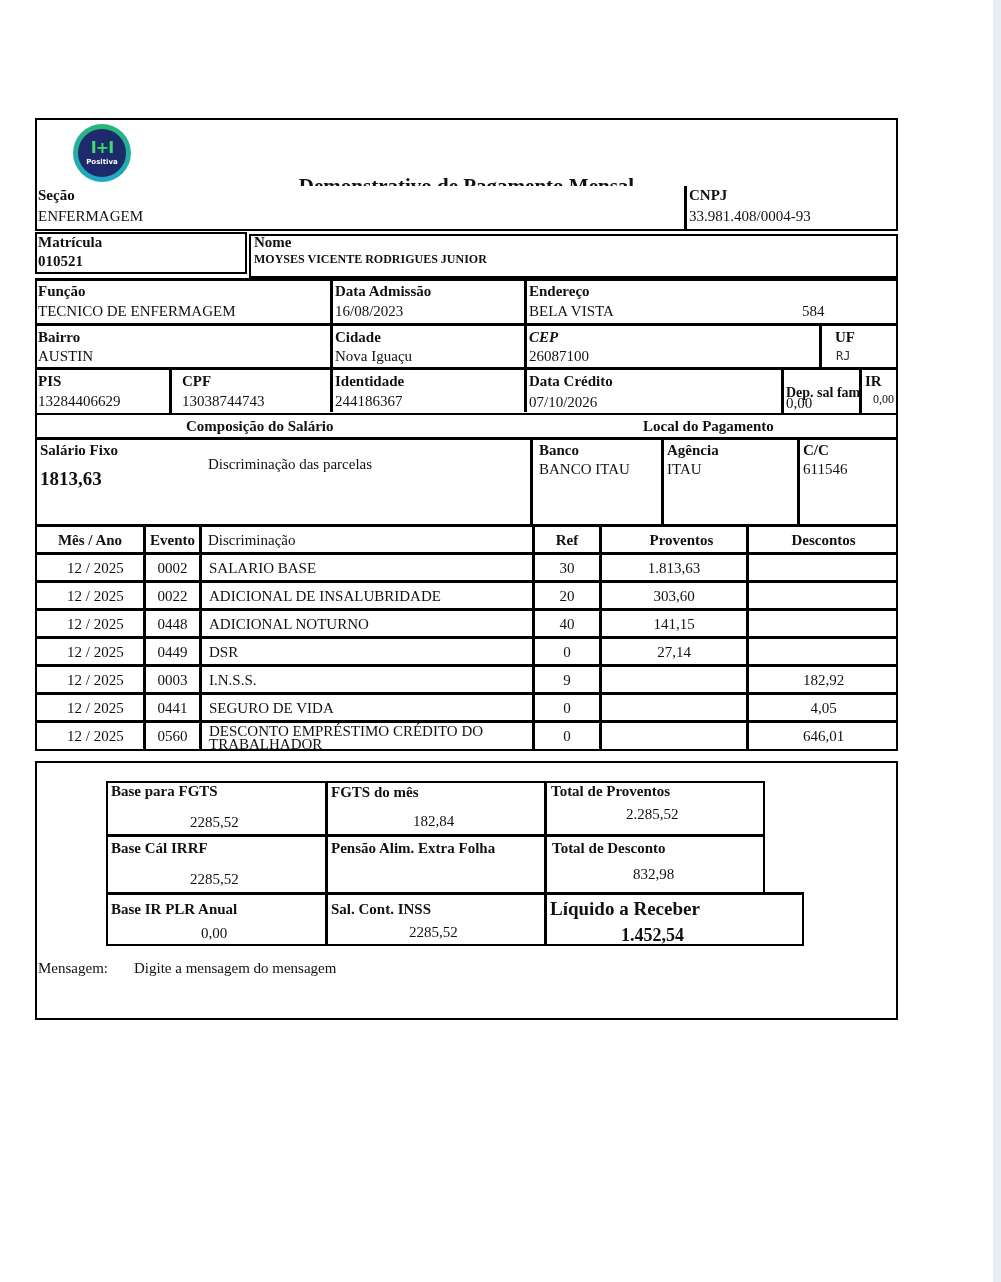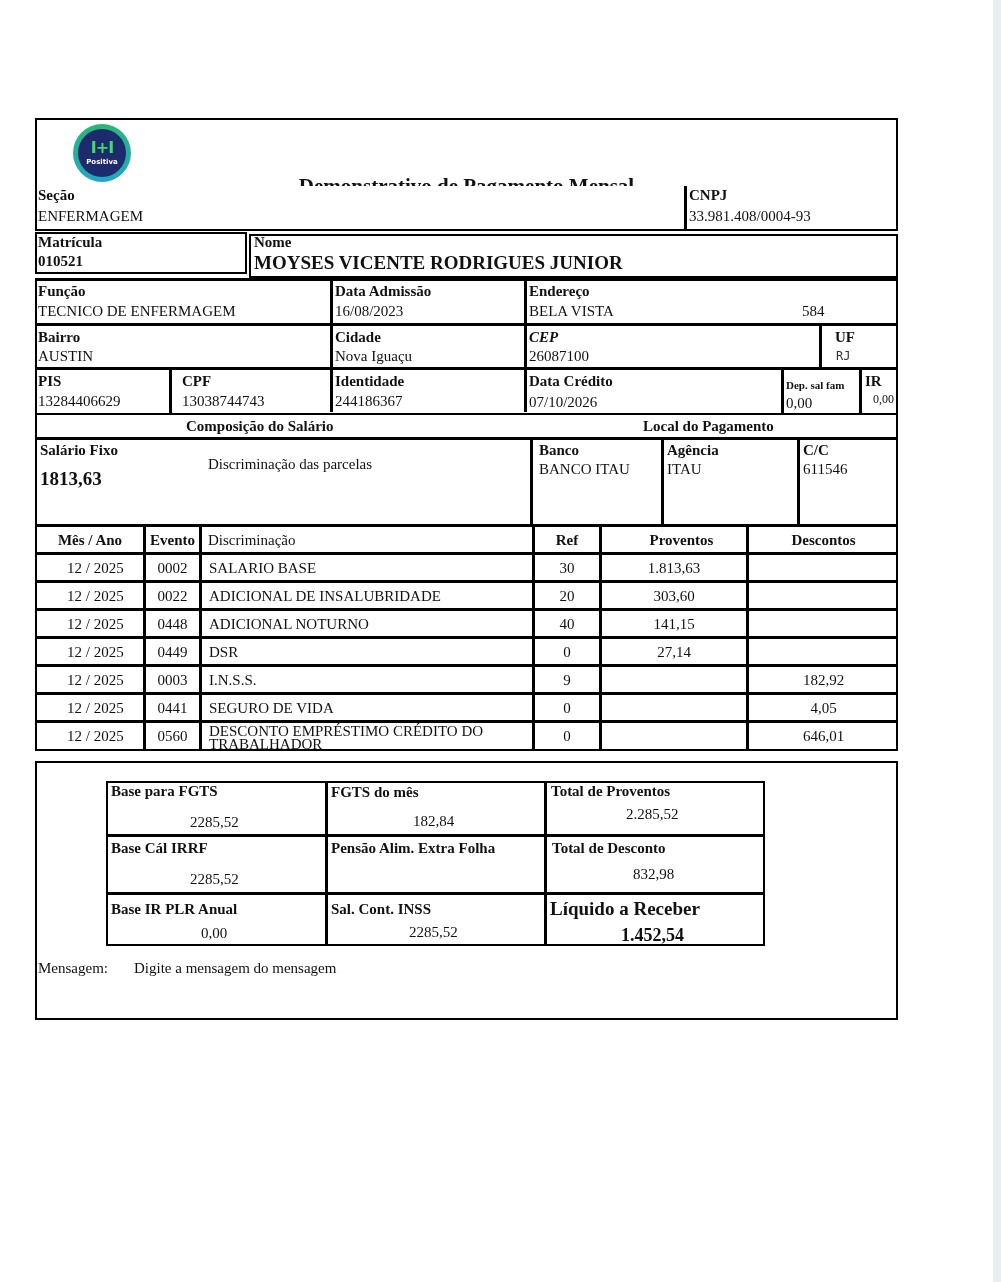--- a/index.html
+++ b/index.html
@@ -50,21 +50,21 @@
   <span class="lbl" style="left:652px; top:1px;">CNPJ</span>
   <span class="val" style="left:652px; top:22px;">33.981.408/0004-93</span>
 </div>
 
 <div class="box" style="left:35px; top:232px; width:212px; height:42px;">
   <span class="lbl" style="left:1px; top:0;">Matrícula</span>
   <span class="lbl" style="left:1px; top:19px;">010521</span>
 </div>
 <div class="box" style="left:249px; top:234px; width:649px; height:44px;">
   <span class="lbl" style="left:3px; top:-2px;">Nome</span>
-  <span class="lbl" style="left:3px; top:16px; font-size:19px;">MOYSES VICENTE RODRIGUES JUNIOR</span>
+  <span class="lbl" style="left:3px; top:16px; font-size:12px;">MOYSES VICENTE RODRIGUES JUNIOR</span>
 </div>
 
 <div class="box" style="left:35px; top:278px; width:863px; height:137px; border-top-width:3px;">
 
   <div class="hline" style="left:0; right:0; top:42px;"></div>
   <div class="hline" style="left:0; right:0; top:86px;"></div>
 
   <div class="vline" style="left:293px; top:0; height:131px;"></div>
   <div class="vline" style="left:487px; top:0; height:131px;"></div>
   <div class="vline" style="left:782px; top:44px; height:44px;"></div>
@@ -90,21 +90,21 @@
   <span class="val" style="left:799px; top:68px; font-family:'DejaVu Sans Mono', monospace; font-size:12px; color:#333;">RJ</span>
 
   <span class="lbl" style="left:1px; top:92px;">PIS</span>
   <span class="val" style="left:1px; top:112px;">13284406629</span>
   <span class="lbl" style="left:145px; top:92px;">CPF</span>
   <span class="val" style="left:145px; top:112px;">13038744743</span>
   <span class="lbl" style="left:298px; top:92px;">Identidade</span>
   <span class="val" style="left:298px; top:112px;">244186367</span>
   <span class="lbl" style="left:492px; top:92px;">Data Crédito</span>
   <span class="val" style="left:492px; top:113px;">07/10/2026</span>
-  <span class="lbl" style="left:749px; top:98px; font-size:11px;font-family:Liberation Serif, serif;">Dep. sal fam</span>
+  <span class="lbl" style="left:749px; top:104px; font-size:14px;font-family:Liberation Serif, serif;">Dep. sal fam</span>
   <span class="val" style="left:749px; top:114px;">0,00</span>
   <span class="lbl" style="left:828px; top:92px;">IR</span>
   <span class="val" style="left:836px; top:111px; font-size:12px;">0,00</span>
 </div>
 
 <div class="abs" style="left:35px; top:415px; width:863px; height:24px; border-left:2px solid #000; border-right:2px solid #000;">
   <span class="lbl" style="left:149px; top:3px;">Composição do Salário</span>
   <span class="lbl" style="left:606px; top:3px;">Local do Pagamento</span>
 </div>
 
@@ -231,20 +231,20 @@
   </div>
 
   <div class="sum-cell" style="left:69px; top:129px; width:221px; height:54px; border-top-width:3px;">
     <span class="lbl" style="left:3px; top:6px;">Base IR PLR Anual</span>
     <span class="val" style="left:93px; top:30px;">0,00</span>
   </div>
   <div class="sum-cell" style="left:288px; top:129px; width:221px; height:54px; border-top-width:3px; border-left-width:3px;">
     <span class="lbl" style="left:3px; top:6px;">Sal. Cont. INSS</span>
     <span class="val" style="left:81px; top:29px;">2285,52</span>
   </div>
-  <div class="sum-cell" style="left:507px; top:129px; width:221px; height:54px; border-top-width:3px; border-left-width:3px;">
+  <div class="sum-cell" style="left:507px; top:129px; width:260px; height:54px; border-top-width:3px; border-left-width:3px;">
     <span class="lbl" style="left:3px; top:3px; font-size:19px;">Líquido a Receber</span>
     <span class="lbl" style="left:74px; top:30px; font-size:18px;">1.452,54</span>
   </div>
 
   <span class="val" style="left:1px; top:197px;">Mensagem:</span>
   <span class="val" style="left:97px; top:197px;">Digite a mensagem do mensagem</span>
 </div>
 
 </body></html>

